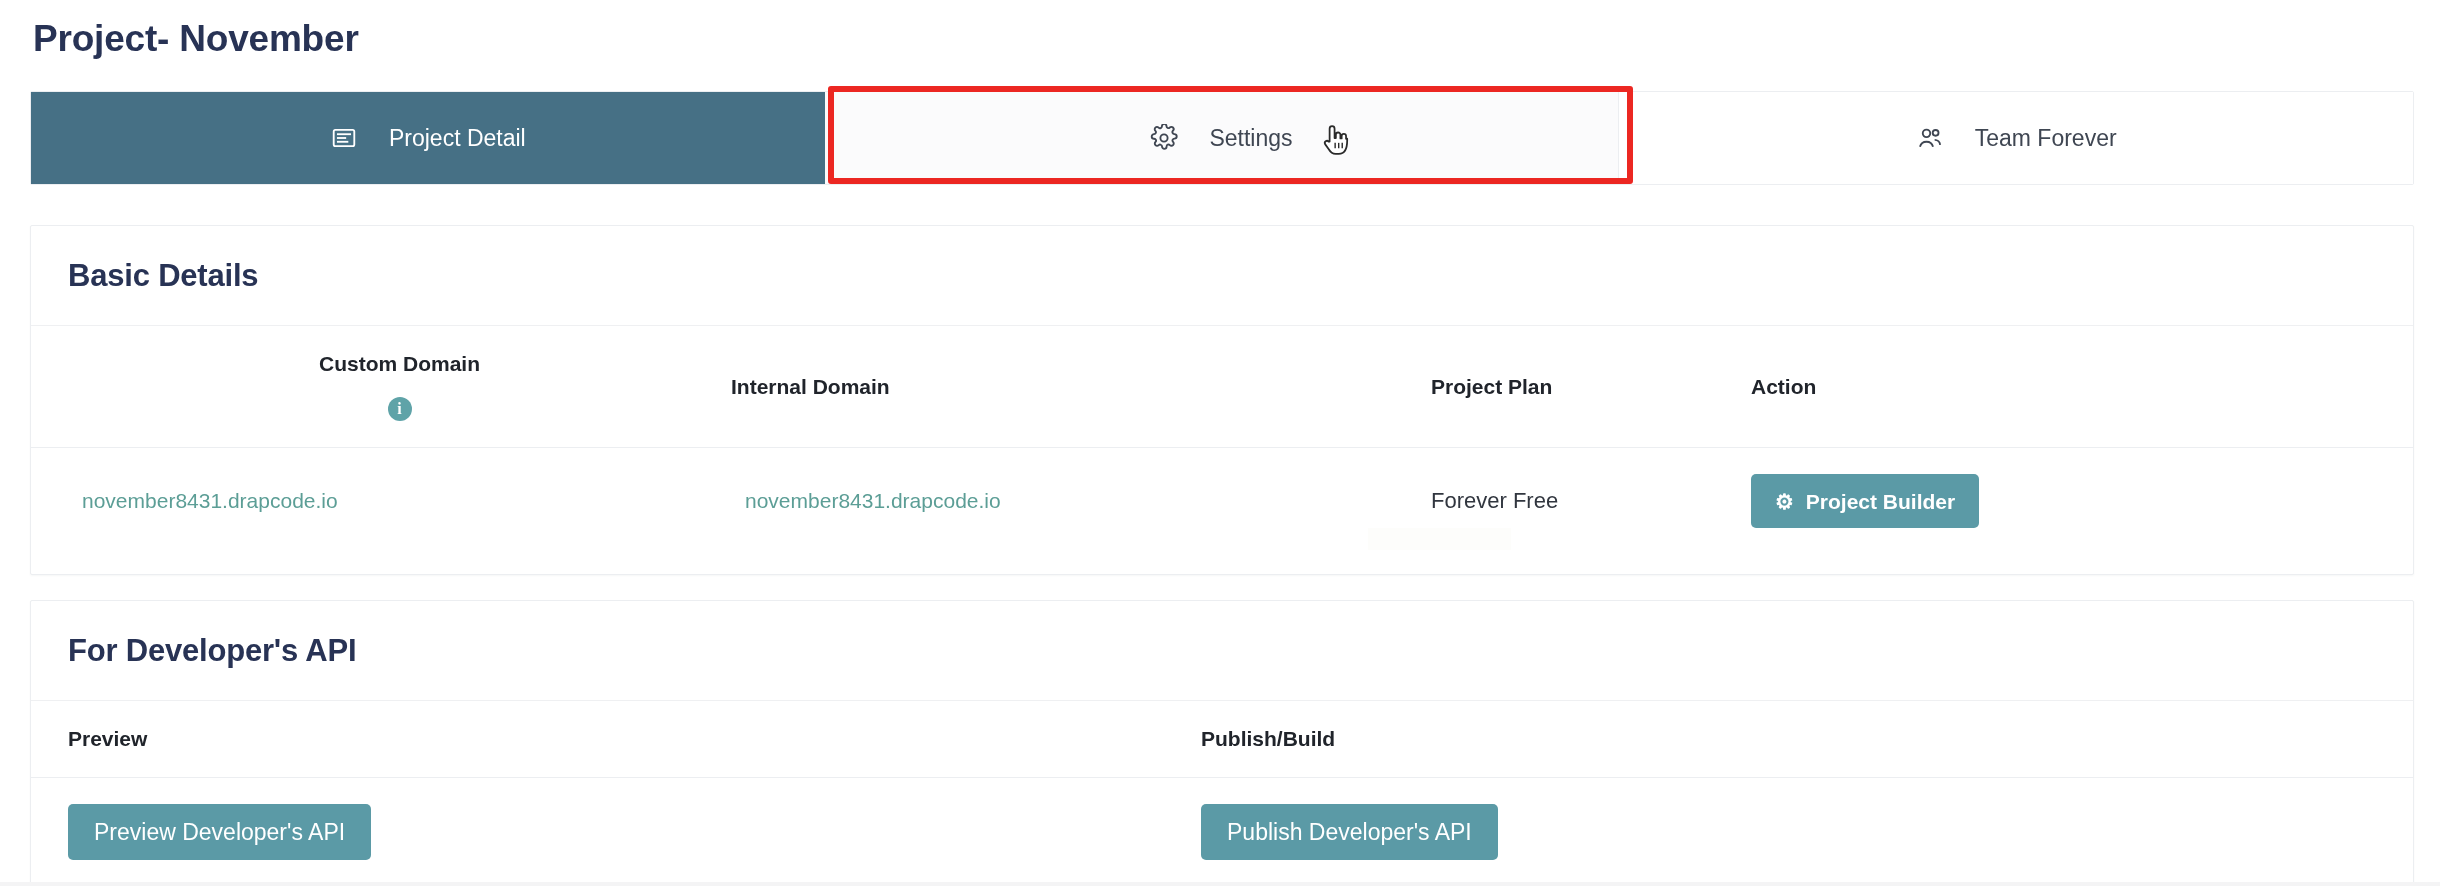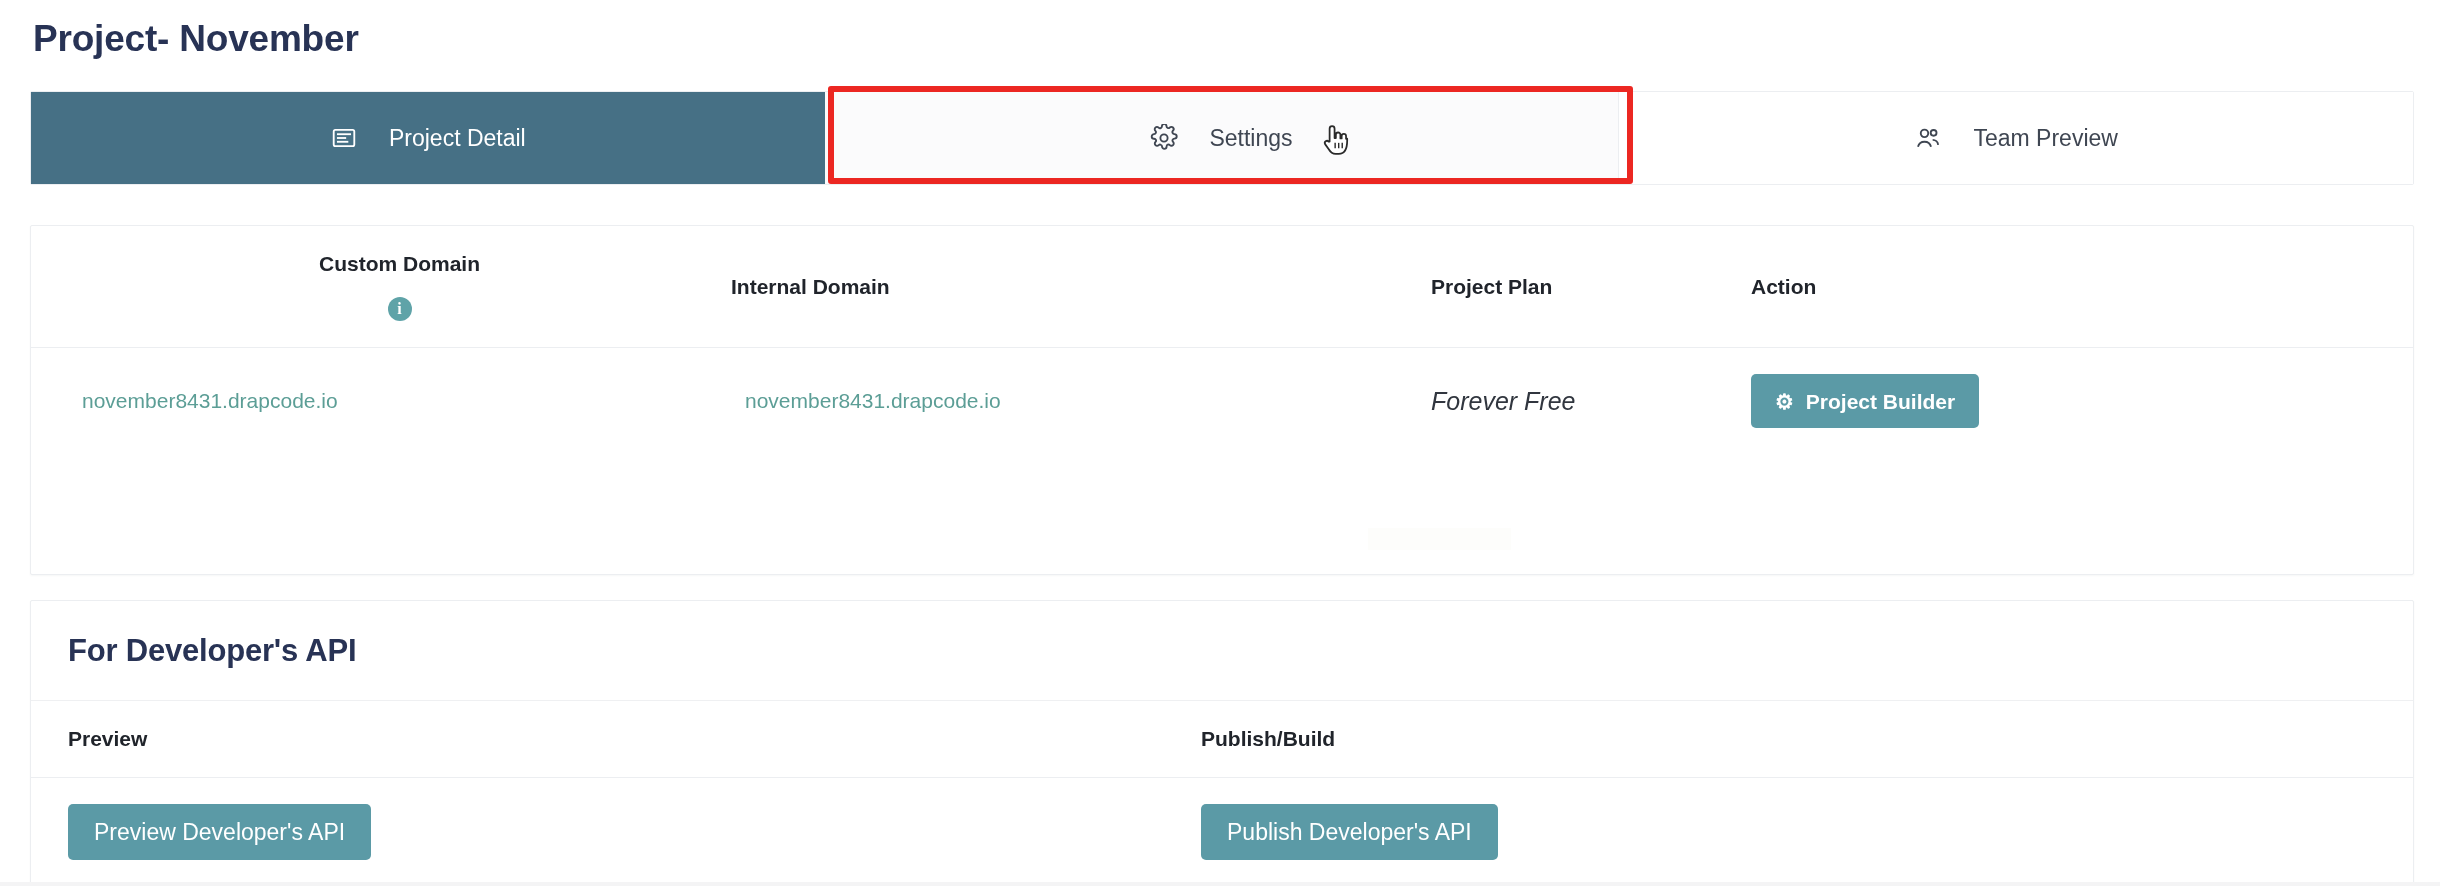--- a/index.html
+++ b/index.html
@@ -162,21 +162,21 @@
   }
 
   .domain-link {
     color: #5c9e96;
     font-size: 21px;
     text-decoration: none;
     cursor: pointer;
     margin-left: 14px;
   }
 
-  .plan-text { font-size: 25px; color: #31363f; font-style: italic; }
+  .plan-text { font-size: 22px; color: #31363f; }
 
   
   .btn {
     display: inline-flex;
     align-items: center;
     justify-content: center;
     gap: 12px;
     background: #5b9aa6;
     color: #ffffff;
     border: none;
@@ -252,36 +252,39 @@
 
     <div class="tab">
       <span class="tab-icon">
         <svg width="28" height="28" viewBox="0 0 24 24" fill="none" stroke="#3f4652" stroke-width="1.6">
           <circle cx="9" cy="8" r="3.2"></circle>
           <path d="M3.4 19.5a5.8 5.8 0 0 1 11.2 0"></path>
           <circle cx="16.8" cy="7.6" r="2.5"></circle>
           <path d="M16 13.6a4.8 4.8 0 0 1 4.7 4.2"></path>
         </svg>
       </span>
-      <span class="tab-label">Team Preview</span>
+      <span class="tab-label">Team Forever</span>
     </div>
   </div>
 
   <div class="highlight-box"></div>
 
   <div class="cursor-hand">
     <svg width="34" height="40" viewBox="0 0 24 28">
       <path d="M8.2 13.8V4.6a1.75 1.75 0 0 1 3.5 0v6.6h.9V8.9a1.6 1.6 0 0 1 3.2 0v2.6h.9V9.8a1.55 1.55 0 0 1 3.1 0v1.9h.8v1.3c0 5.2-1.6 9.4-5.9 9.4h-2.3c-2.6 0-3.6-1.2-4.8-3.3L5 15.5a1.55 1.55 0 0 1 2.5-1.8z" fill="#ffffff" stroke="#2a2a2a" stroke-width="1.25" stroke-linejoin="round"></path>
       <line x1="12.1" y1="14.6" x2="12.1" y2="18.4" stroke="#2a2a2a" stroke-width="1"></line>
       <line x1="14.6" y1="14.6" x2="14.6" y2="18.4" stroke="#2a2a2a" stroke-width="1"></line>
       <line x1="17.1" y1="14.6" x2="17.1" y2="18.4" stroke="#2a2a2a" stroke-width="1"></line>
     </svg>
   </div>
 
   <div class="card" id="card-basic">
+    <div class="card-header">
+      <span class="card-title">Basic Details</span>
+    </div>
 
     <table>
       <thead>
         <tr>
           <th class="c1">
             <span class="th-inner">
               <span>Custom Domain</span>
               <span class="info-icon">i</span>
             </span>
           </th>

